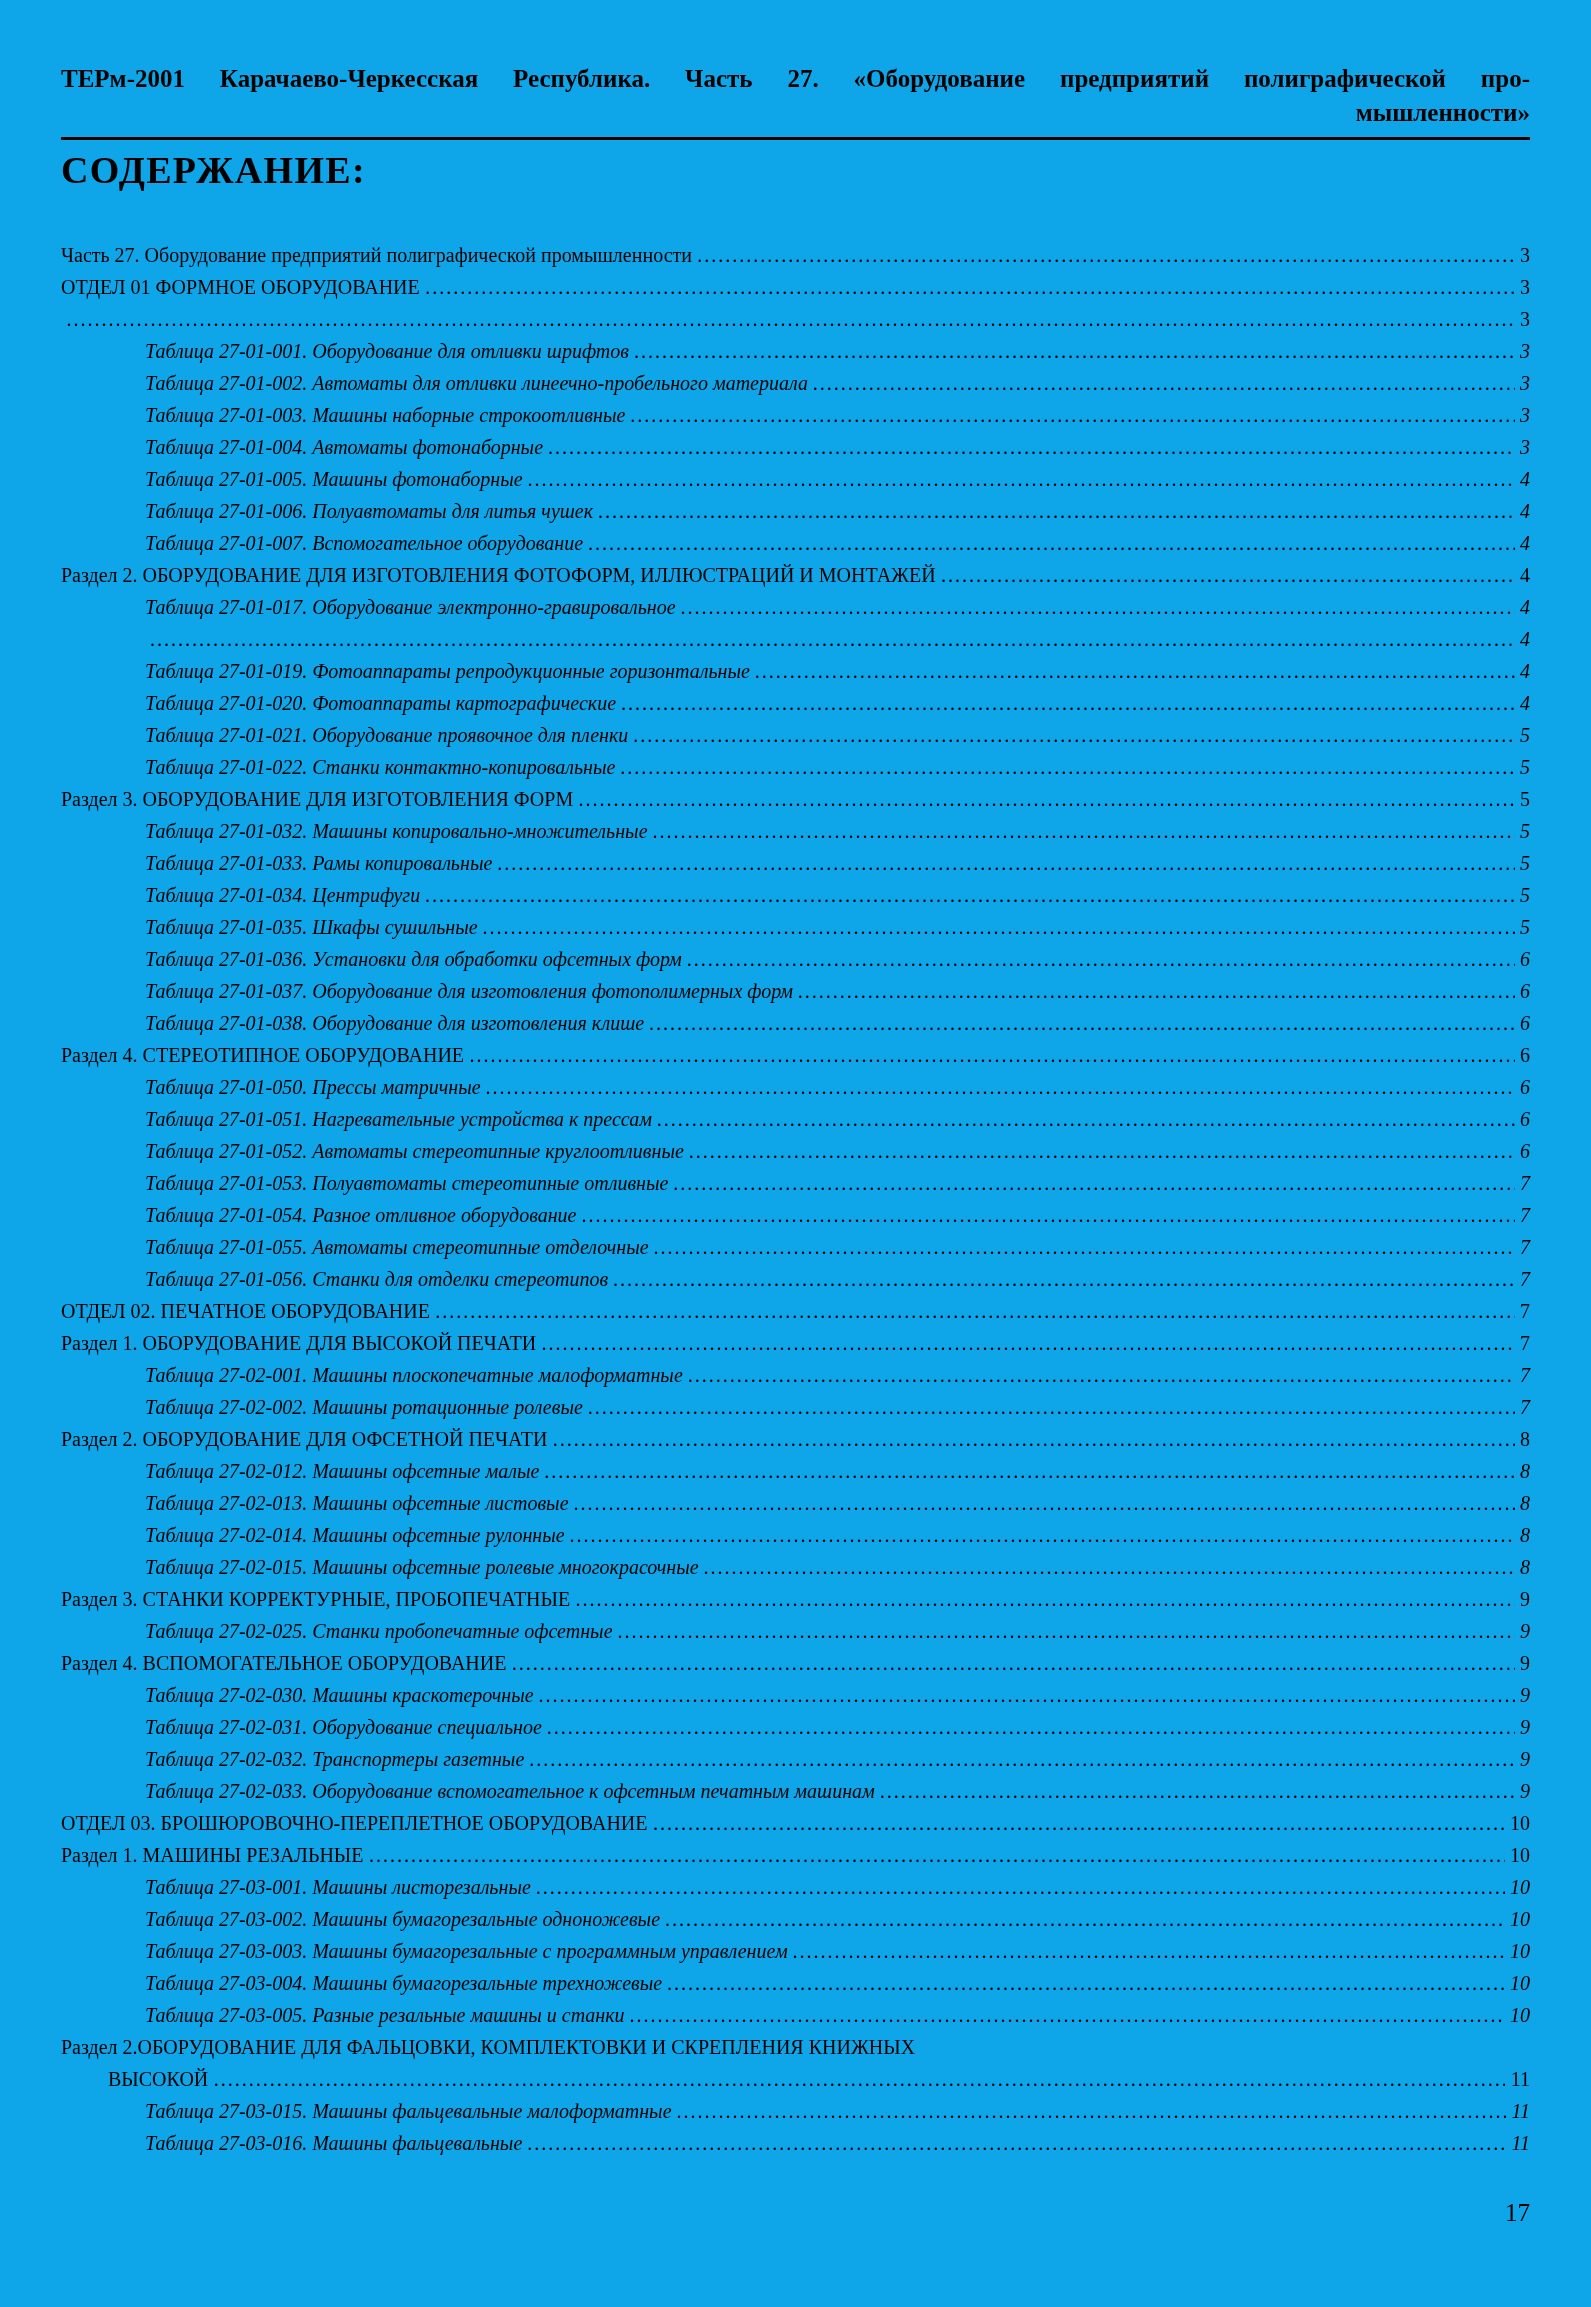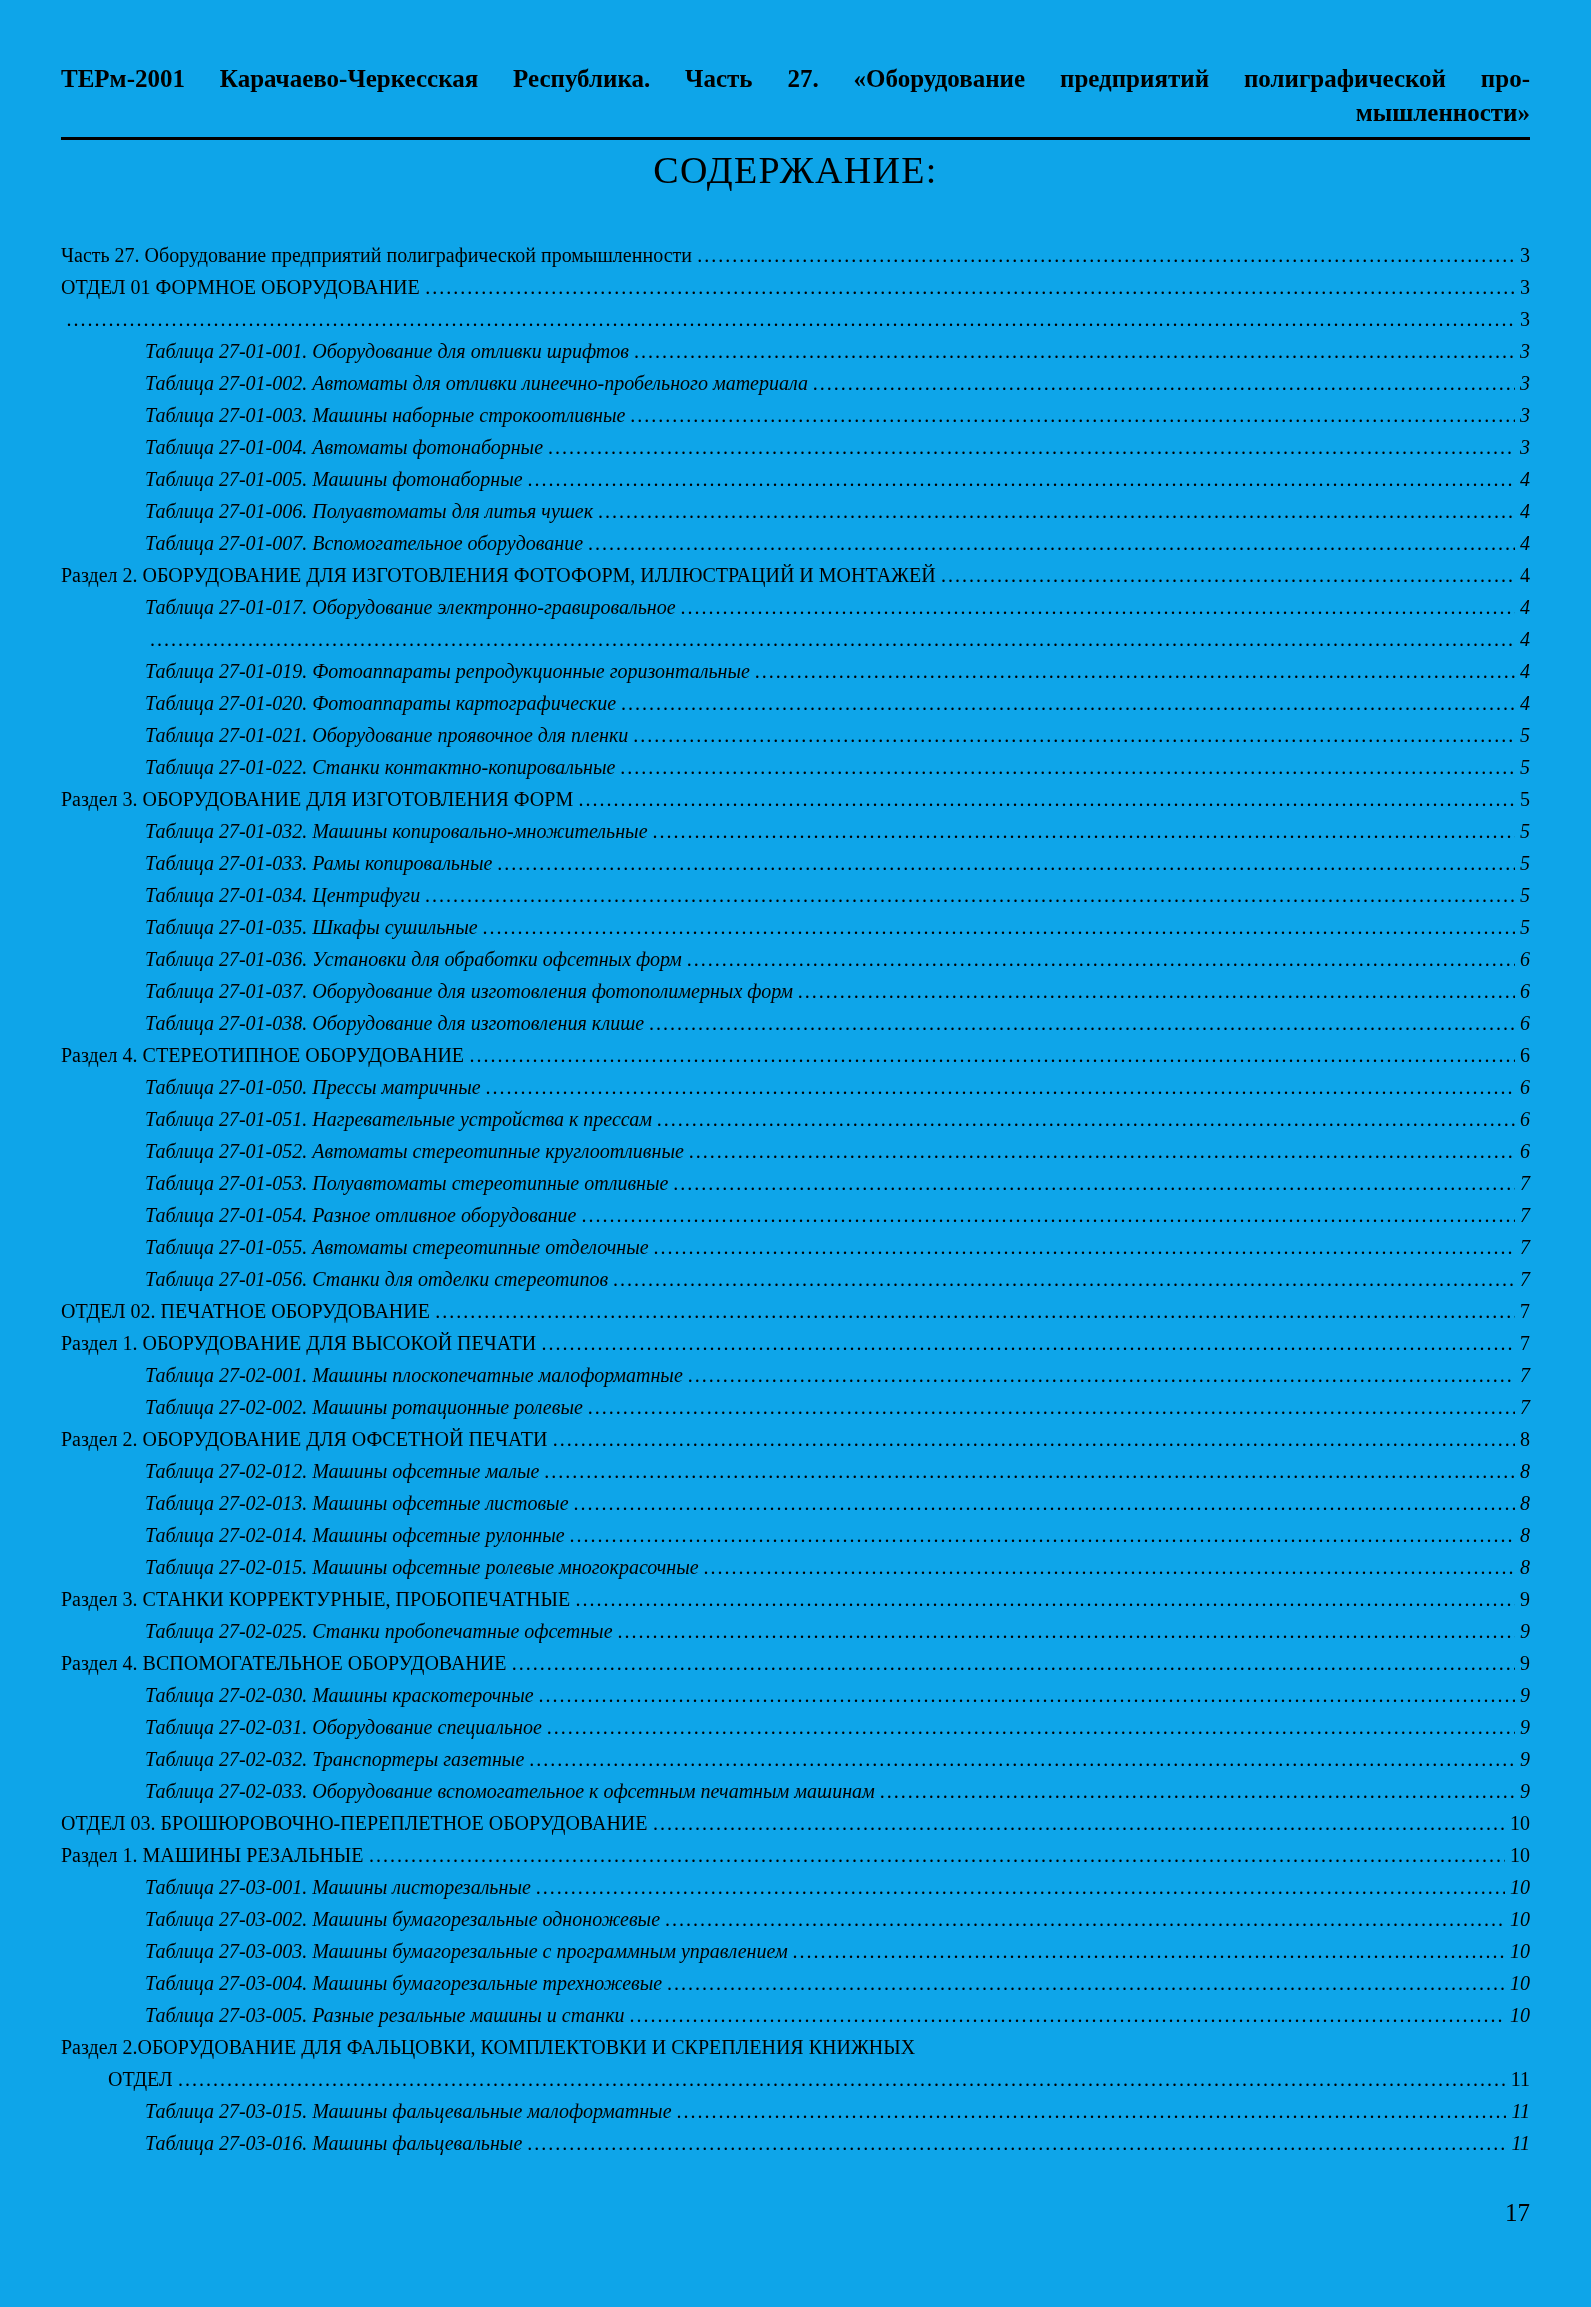--- a/index.html
+++ b/index.html
@@ -30,24 +30,23 @@
   .header-l2 {
     text-align: right;
   }
   .rule {
     height: 0;
     border: none;
     border-top: 3.4px solid #000000;
     margin: 6.7px 0 0 0;
   }
   .title {
-    text-align: center;
     font-size: 38px;
     line-height: 42px;
-    font-weight: normal;
+    font-weight: bold;
     letter-spacing: 1.3px;
     margin-top: 9.4px;
   }
   .toc {
     margin-top: 48px;
     font-size: 20px;
     line-height: 32px;
   }
   .toc-row {
     display: flex;
@@ -367,21 +366,21 @@
       <div class="toc-row lvl1">
     <span class="toc-text">Таблица 27-03-005. Разные резальные машины и станки</span>
     <span class="toc-dots"></span>
     <span class="toc-page">10</span>
   </div>
       <div class="toc-row lvl0">
     <span class="toc-text">Раздел 2.ОБОРУДОВАНИЕ ДЛЯ ФАЛЬЦОВКИ, КОМПЛЕКТОВКИ И СКРЕПЛЕНИЯ КНИЖНЫХ</span>
 
   </div>
       <div class="toc-row cont">
-    <span class="toc-text">ОТДЕЛ</span>
+    <span class="toc-text">ВЫСОКОЙ</span>
     <span class="toc-dots"></span>
     <span class="toc-page">11</span>
   </div>
       <div class="toc-row lvl1">
     <span class="toc-text">Таблица 27-03-015. Машины фальцевальные малоформатные</span>
     <span class="toc-dots"></span>
     <span class="toc-page">11</span>
   </div>
       <div class="toc-row lvl1">
     <span class="toc-text">Таблица 27-03-016. Машины фальцевальные</span>

